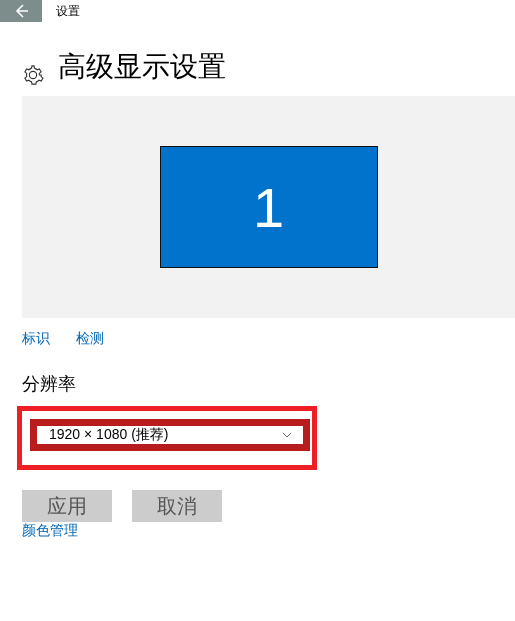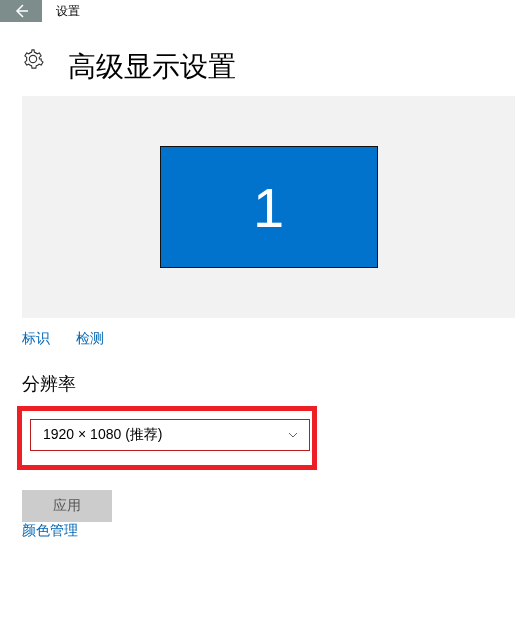--- a/index.html
+++ b/index.html
@@ -25,22 +25,22 @@
     align-items: center;
     font-size: 12px;
     background: #fff;
     flex: 1;
   }
   
   .content { padding: 0 22px 0 22px; }
   
   .page-title-row {
     display: flex;
-    align-items: flex-start;
-    gap: 24px;
+    align-items: flex-end;
+    gap: 14px;
     margin-top: 26px;
     margin-bottom: 10px;
   }
   .gear-icon { flex-shrink: 0; }
   .page-title { font-size: 28px; font-weight: 400; }
   
   .display-panel {
     background: #f2f2f2;
     height: 222px;
     margin-left: 0;
@@ -72,37 +72,37 @@
   
   .highlight-box {
     border: 5px solid #ed1f25;
     padding: 8px 8px 14px 8px;
     margin-left: -5px;
     width: 300px;
   }
   .select-box {
     width: 280px;
     height: 32px;
-    border: 1px solid #b91c1c;
+    border: 7px solid #b91c1c;
     background: #fff;
     display: flex;
     align-items: center;
     justify-content: space-between;
     padding: 0 10px 0 12px;
     font-size: 14px;
     cursor: pointer;
   }
   
   .btn-row { margin-top: 20px; display: flex; gap: 20px; }
   .gray-btn {
     width: 90px;
     height: 32px;
     background: #ccc;
     border: none;
-    font-size: 14px;
+    font-size: 20px;
     color: #555;
     display: flex;
     align-items: center;
     justify-content: center;
     font-family: inherit;
     cursor: default;
   }
   
   .section-title { font-size: 20px; font-weight: 400; margin-top: 46px; margin-bottom: 20px; }
   .sub-link { color: #0066b4; font-size: 14px; margin-bottom: 22px; cursor: pointer; }
@@ -145,17 +145,18 @@
     <div class="select-box">
       <span>1920 × 1080 (推荐)</span>
       <svg width="12" height="12" viewBox="0 0 12 12">
         <path d="M2 4 L6 8 L10 4" stroke="#666" stroke-width="1" fill="none"></path>
       </svg>
     </div>
   </div>
 
   <div class="btn-row">
     <button class="gray-btn">应用</button>
+    <button class="gray-btn">取消</button>
   </div>
 
   <div class="sub-link">颜色管理</div>
 
 </div>
 
 </body></html>

